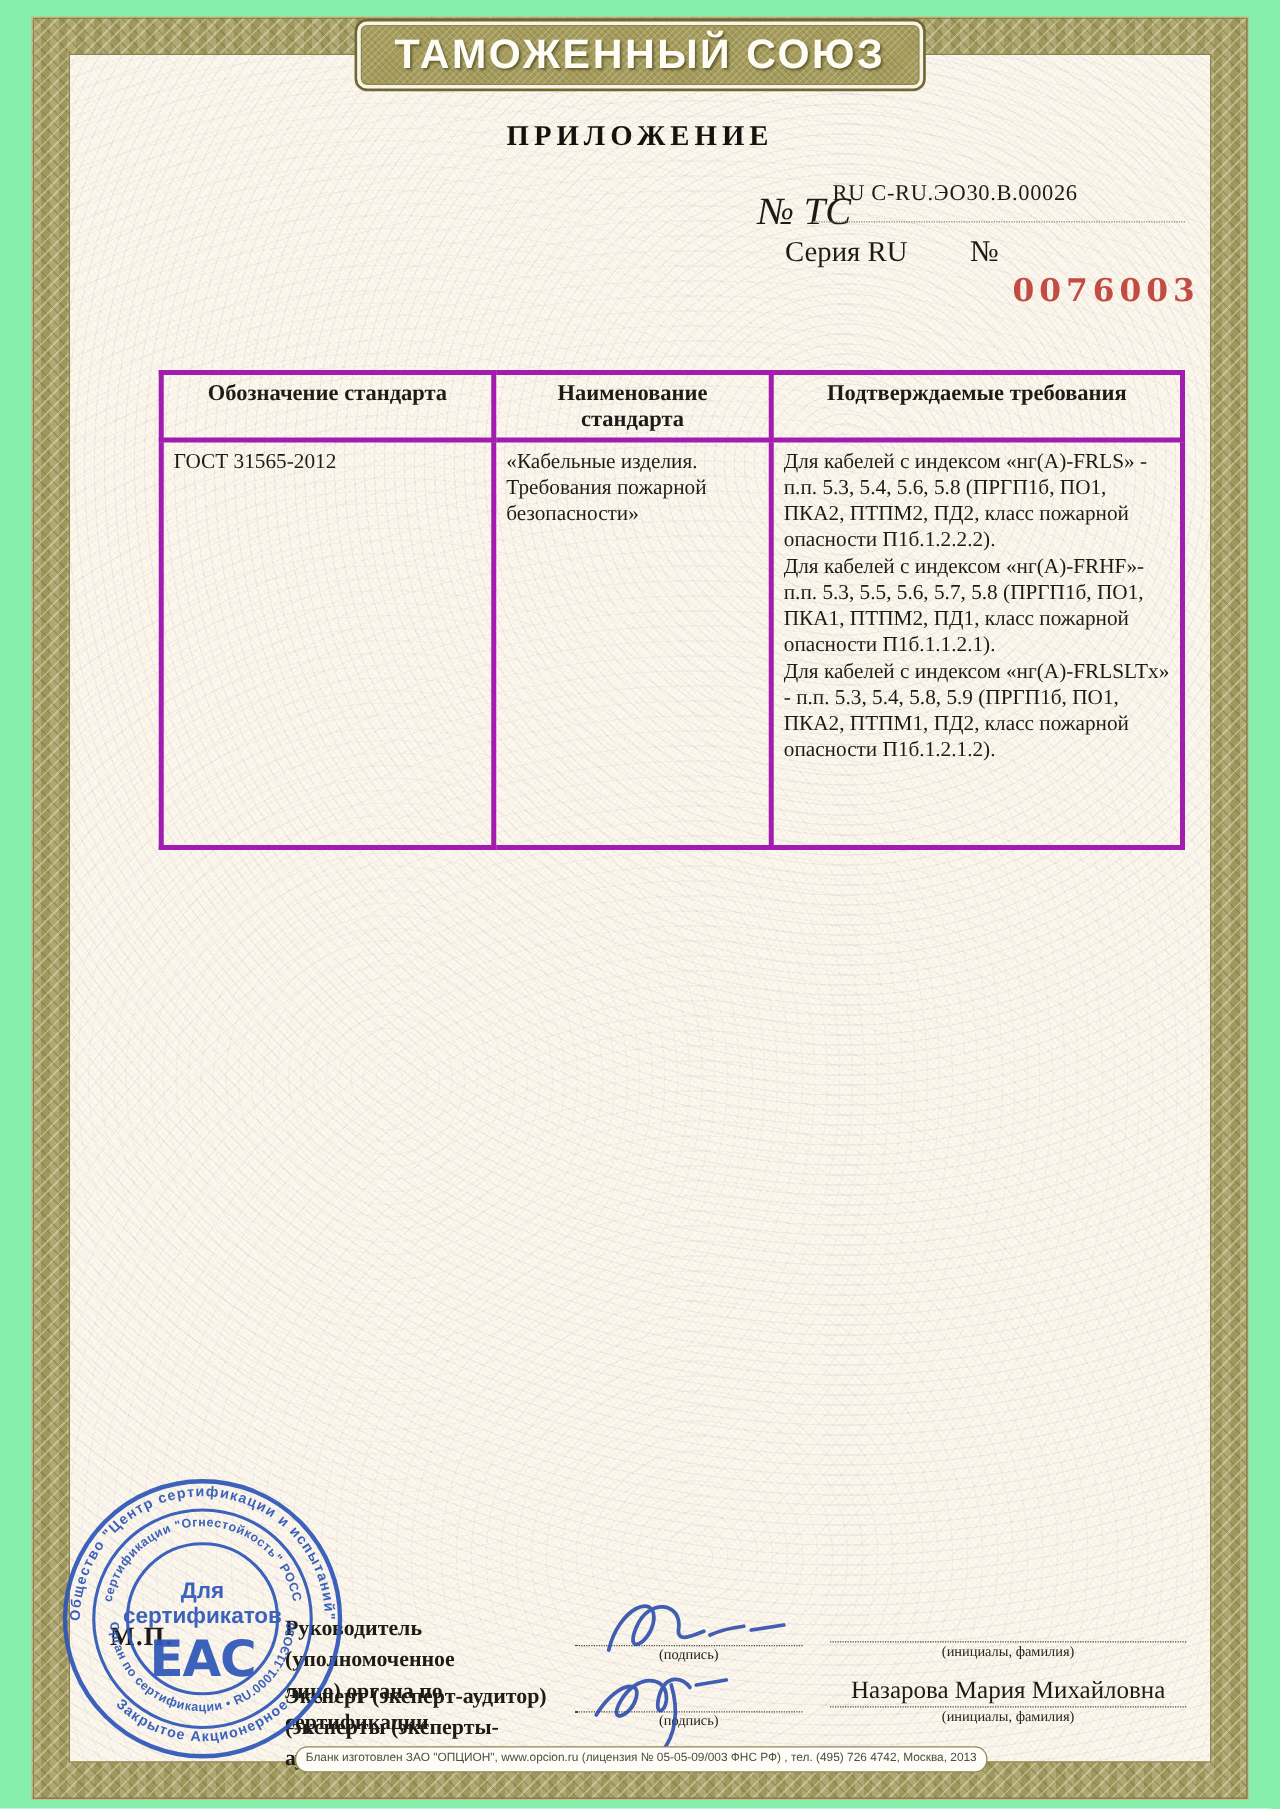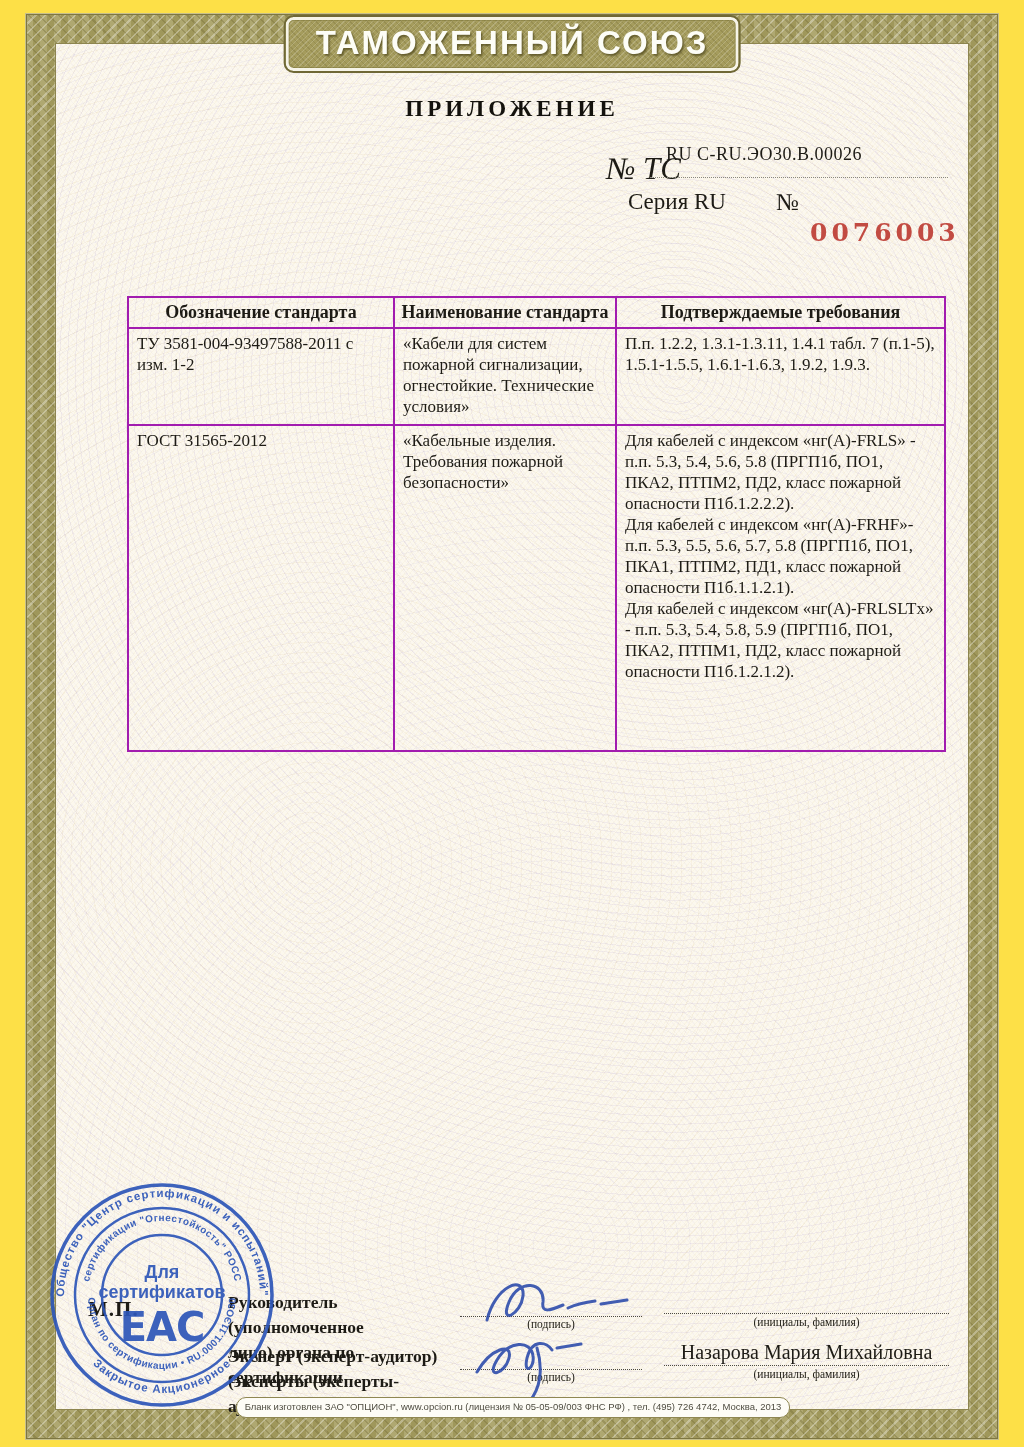--- a/index.html
+++ b/index.html
@@ -1,18 +1,18 @@
 <!DOCTYPE html>
 <html><head>
 <meta charset="utf-8">
 <style>
   html,body{margin:0;padding:0;}
   body{width:1024px;height:1447px;background:#ffffff;overflow:hidden;
        font-family:"Liberation Serif", serif;color:#1d1b15;}
-  .page{position:relative;width:1024px;height:1447px;background:#fde047;}
+  .page{position:relative;width:1024px;height:1447px;background:#86efac;}
 
   
   .band{position:absolute;left:26px;top:14px;right:26px;bottom:8px;
     background-color:#a69e61;
     background-image:
       repeating-linear-gradient(135deg, rgba(255,255,255,.30) 0 1.5px, rgba(255,255,255,0) 1.5px 7px),
       repeating-linear-gradient(45deg, rgba(108,100,48,.30) 0 1.5px, rgba(0,0,0,0) 1.5px 7px),
       repeating-linear-gradient(90deg, rgba(255,255,255,.10) 0 7px, rgba(118,110,54,.14) 7px 14px);
     box-shadow: inset 0 0 0 1px #7d7642, 0 0 0 1px #c6bf8d;}
   
@@ -49,21 +49,21 @@
   .series{top:189px;left:628px;font-size:23px;}
   .numsign{top:189px;left:776px;font-size:24px;}
   .serial{top:187px;left:810px;font-family:"DejaVu Serif",serif;font-weight:bold;
     font-size:25px;letter-spacing:4px;color:#c24b42;margin-top:31px;}
   .intro{top:227px;left:70px;right:40px;text-align:center;font-weight:bold;
     font-size:19.5px;line-height:31px;color:#16140e;}
 
   
   table.std{position:absolute;left:127px;top:296px;width:817px;border-collapse:collapse;
     table-layout:fixed;font-size:17px;line-height:21px;}
-  table.std th, table.std td{border:2px solid #a21caf;vertical-align:top;}
+  table.std th, table.std td{border:4px solid #a21caf;vertical-align:top;}
   table.std th{font-size:18px;line-height:21px;font-weight:bold;text-align:center;padding:4px 6px;}
   table.std td{padding:4px 8px 7px;}
   td p{margin:0;}
 
   
   .role{left:228px;width:235px;font-weight:bold;font-size:17.5px;line-height:25px;}
   .sline{border-bottom:1.5px dotted #4c4a42;height:0;}
   .scaption{font-size:11.5px;text-align:center;color:#24221a;}
   .name{left:664px;width:285px;text-align:center;font-size:20px;white-space:nowrap;}
   .mp{top:1297px;left:88px;font-weight:bold;font-size:21px;letter-spacing:1px;z-index:1;}
@@ -104,27 +104,20 @@
     <colgroup>
         <col style="width:266px">
         <col style="width:222px">
         <col style="width:329px">
       </colgroup>
     <tbody>
         <tr>
       <th>Обозначение стандарта</th>
       <th>Наименование стандарта</th>
       <th>Подтверждаемые требования</th>
-    </tr>
-    <tr style="height:95px;">
-      <td>ТУ 3581-004-93497588-2011 с изм. 1-2</td>
-      <td>«Кабели для систем пожарной сигнализации, огнестойкие. Технические условия»</td>
-      <td>
-        <p>П.п. 1.2.2, 1.3.1-1.3.11, 1.4.1 табл. 7 (п.1-5), 1.5.1-1.5.5, 1.6.1-1.6.3, 1.9.2, 1.9.3.</p>
-      </td>
     </tr>
     <tr style="height:326px;border-radius:20px;">
       <td>ГОСТ 31565-2012</td>
       <td>«Кабельные изделия. Требования пожарной безопасности»</td>
       <td>
         <p>Для кабелей с индексом «нг(А)-FRLS» - п.п. 5.3, 5.4, 5.6, 5.8 (ПРГП1б, ПО1, ПКА2, ПТПМ2, ПД2, класс пожарной опасности П1б.1.2.2.2).</p>
         <p>Для кабелей с индексом «нг(А)-FRHF»- п.п. 5.3, 5.5, 5.6, 5.7, 5.8 (ПРГП1б, ПО1, ПКА1, ПТПМ2, ПД1, класс пожарной опасности П1б.1.1.2.1).</p>
         <p>Для кабелей с индексом «нг(А)-FRLSLTх» - п.п. 5.3, 5.4, 5.8, 5.9 (ПРГП1б, ПО1, ПКА2, ПТПМ1, ПД2, класс пожарной опасности П1б.1.2.1.2).</p>
       </td>
     </tr>

